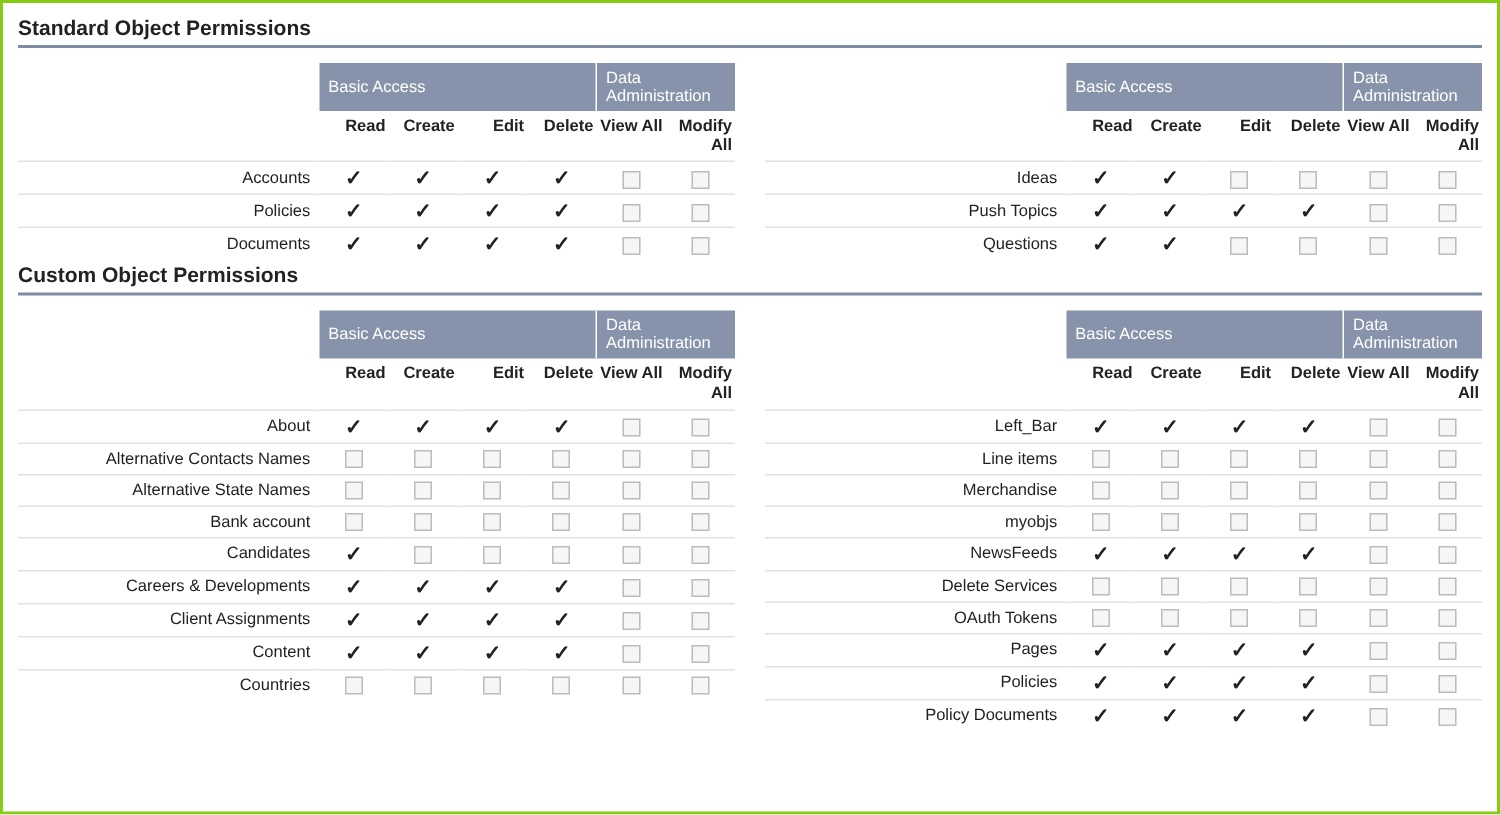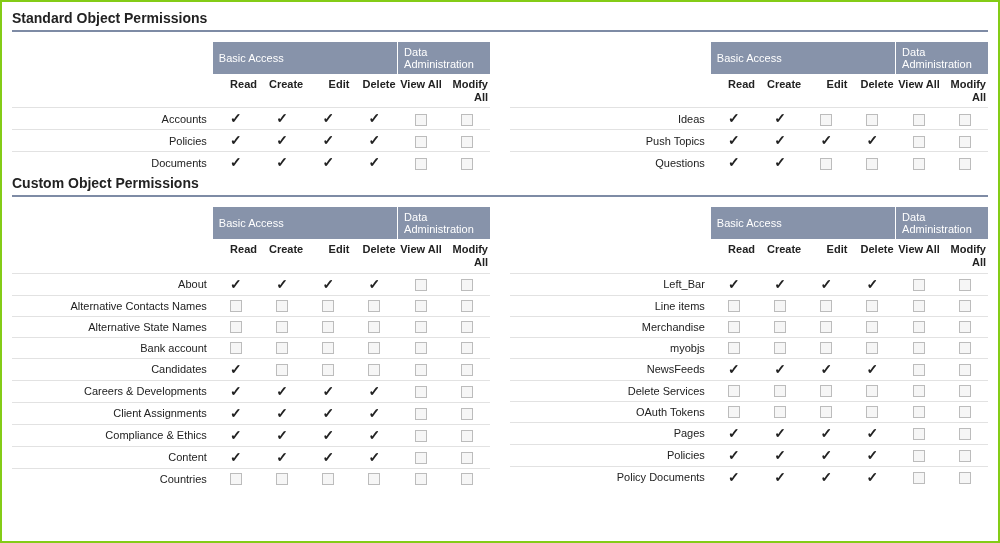--- a/index.html
+++ b/index.html
@@ -300,29 +300,20 @@
             <tr class="datarow">
               <td class="rowlabel">Client Assignments</td>
               <td class="cell"><span class="check">✓</span></td>
               <td class="cell"><span class="check">✓</span></td>
               <td class="cell"><span class="check">✓</span></td>
               <td class="cell"><span class="check">✓</span></td>
               <td class="cell"><span class="unchecked"></span></td>
               <td class="cell"><span class="unchecked"></span></td>
             </tr>
             <tr class="datarow">
-              <td class="rowlabel">Compliance &amp; Ethics</td>
-              <td class="cell"><span class="check">✓</span></td>
-              <td class="cell"><span class="check">✓</span></td>
-              <td class="cell"><span class="check">✓</span></td>
-              <td class="cell"><span class="check">✓</span></td>
-              <td class="cell"><span class="unchecked"></span></td>
-              <td class="cell"><span class="unchecked"></span></td>
-            </tr>
-            <tr class="datarow">
               <td class="rowlabel">Content</td>
               <td class="cell"><span class="check">✓</span></td>
               <td class="cell"><span class="check">✓</span></td>
               <td class="cell"><span class="check">✓</span></td>
               <td class="cell"><span class="check">✓</span></td>
               <td class="cell"><span class="unchecked"></span></td>
               <td class="cell"><span class="unchecked"></span></td>
             </tr>
             <tr class="datarow">
               <td class="rowlabel">Countries</td>

